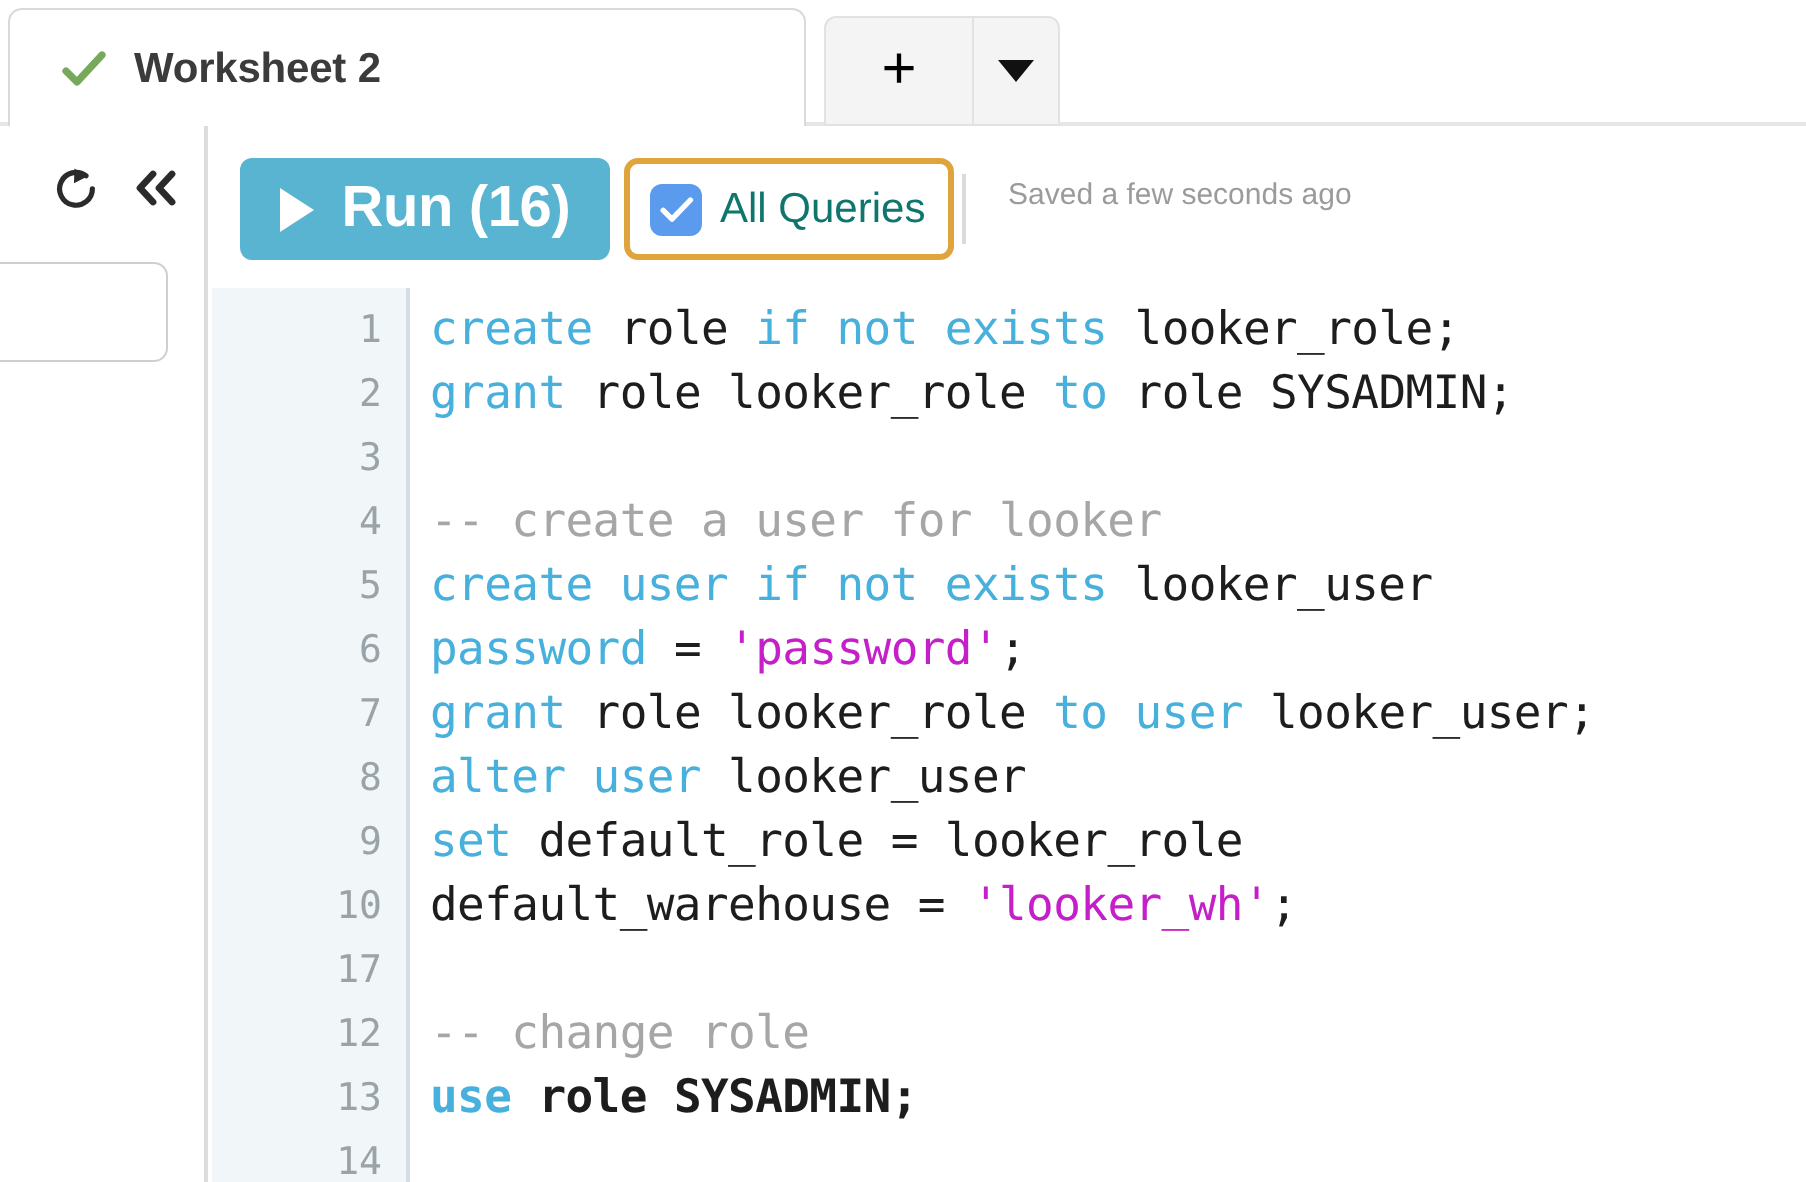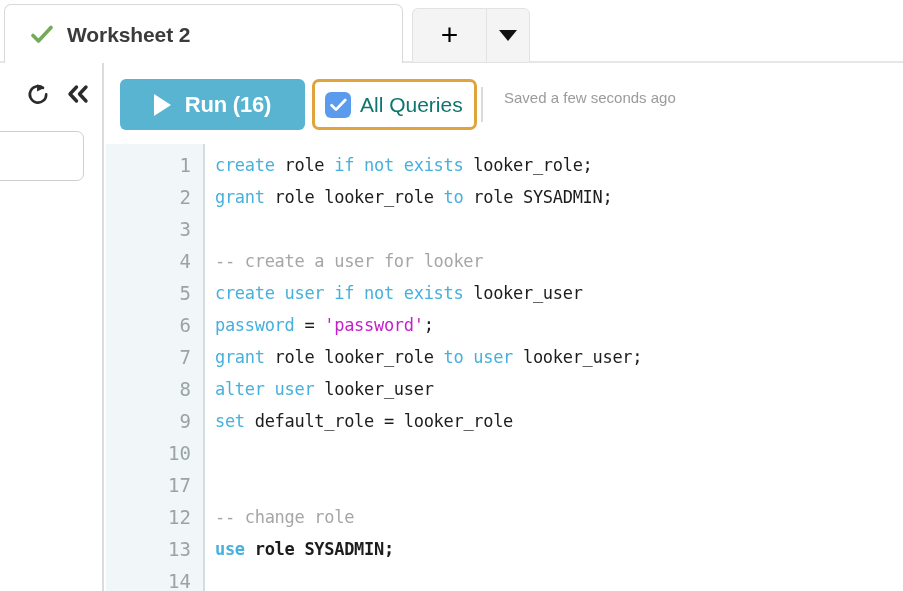--- a/index.html
+++ b/index.html
@@ -158,21 +158,21 @@
     box-sizing: border-box;
   }
   .run-tri {
     width: 0; height: 0;
     border-top: 11px solid transparent;
     border-bottom: 11px solid transparent;
     border-left: 17px solid #ffffff;
   }
   .run-label {
     color: #ffffff;
-    font-size: 22px;
+    font-size: 29px;
     font-weight: bold;
     letter-spacing: -0.2px;
     white-space: nowrap;
   }
   .allq-wrap {
     position: absolute;
     left: 206px; top: 16px;
     height: 51px;
     border: 3px solid #e0a43c;
     border-radius: 7px;
@@ -250,21 +250,21 @@
     width: 696px;
     height: 447px;
   }
   .code-line {
     position: absolute;
     left: 8px;
     height: 32px;
     line-height: 32px;
     white-space: pre;
     font-family: "DejaVu Sans Mono", monospace;
-    font-size: 17px;
+    font-size: 23px;
     color: #1d1d1d;
     letter-spacing: -0.3px;
   }
   .kw  { color: #47b0dc; }
   .str { color: #c51fc9; }
   .cmt { color: #a6a6a6; }
   .pl  { color: #1d1d1d; }
 </style>
 </head>
 <body>
@@ -350,20 +350,21 @@
     <div class="code-area" id="code-area">
         <div class="code-line" style="top: 5px;"><span class="kw">create</span><span class="pl"> role </span><span class="kw">if not exists</span><span class="pl"> looker_role;</span></div>
         <div class="code-line" style="top: 37px;"><span class="kw">grant</span><span class="pl"> role looker_role </span><span class="kw">to</span><span class="pl"> role SYSADMIN;</span></div>
         <div class="code-line" style="top: 69px;"></div>
         <div class="code-line" style="top: 133px;"><span class="kw">create user if not exists</span><span class="pl"> looker_user</span></div>
         <div class="code-line" style="top: 101px;"><span class="cmt">-- create a user for looker</span></div>
         <div class="code-line" style="top: 165px; text-align: right;"><span class="kw">password</span><span class="pl"> = </span><span class="str">'password'</span><span class="pl">;</span></div>
         <div class="code-line" style="top: 197px;"><span class="kw">grant</span><span class="pl"> role looker_role </span><span class="kw">to user</span><span class="pl"> looker_user;</span></div>
         <div class="code-line" style="top: 229px;"><span class="kw">alter user</span><span class="pl"> looker_user</span></div>
         <div class="code-line" style="top: 261px;"><span class="kw">set</span><span class="pl"> default_role = looker_role</span></div>
+        <div class="code-line" style="top: 293px;"><span class="pl">default_warehouse = </span><span class="str">'looker_wh'</span><span class="pl">;</span></div>
         <div class="code-line" style="top: 325px;"></div>
         <div class="code-line" style="top: 357px;"><span class="cmt">-- change role</span></div>
         <div class="code-line" style="top: 389px; font-weight: bold;"><span class="kw">use</span><span class="pl"> role SYSADMIN;</span></div>
         <div class="code-line" style="top: 421px;"></div>
       </div>
   </div>
 
 </div>
 
 </body></html>

